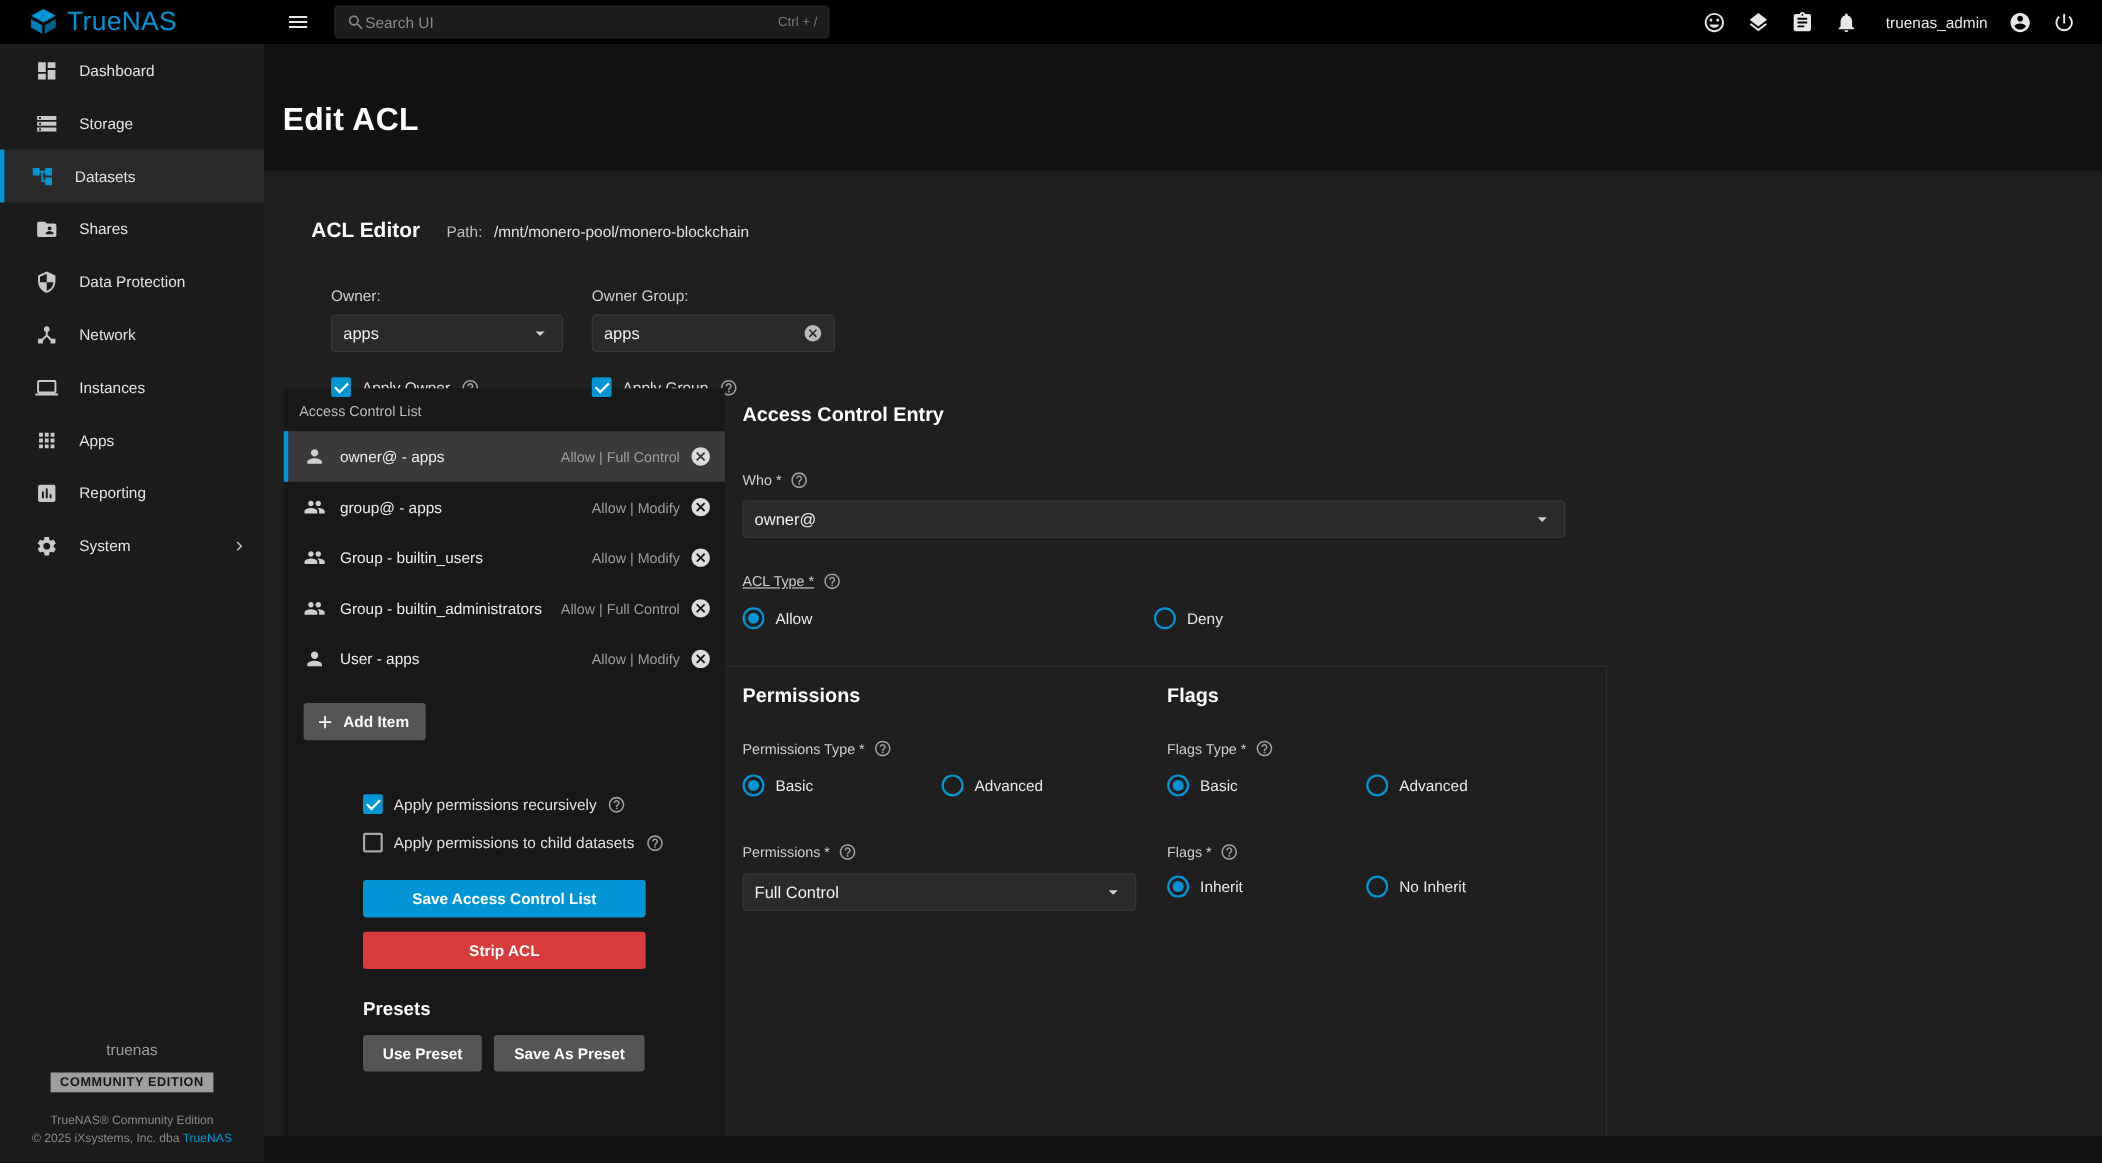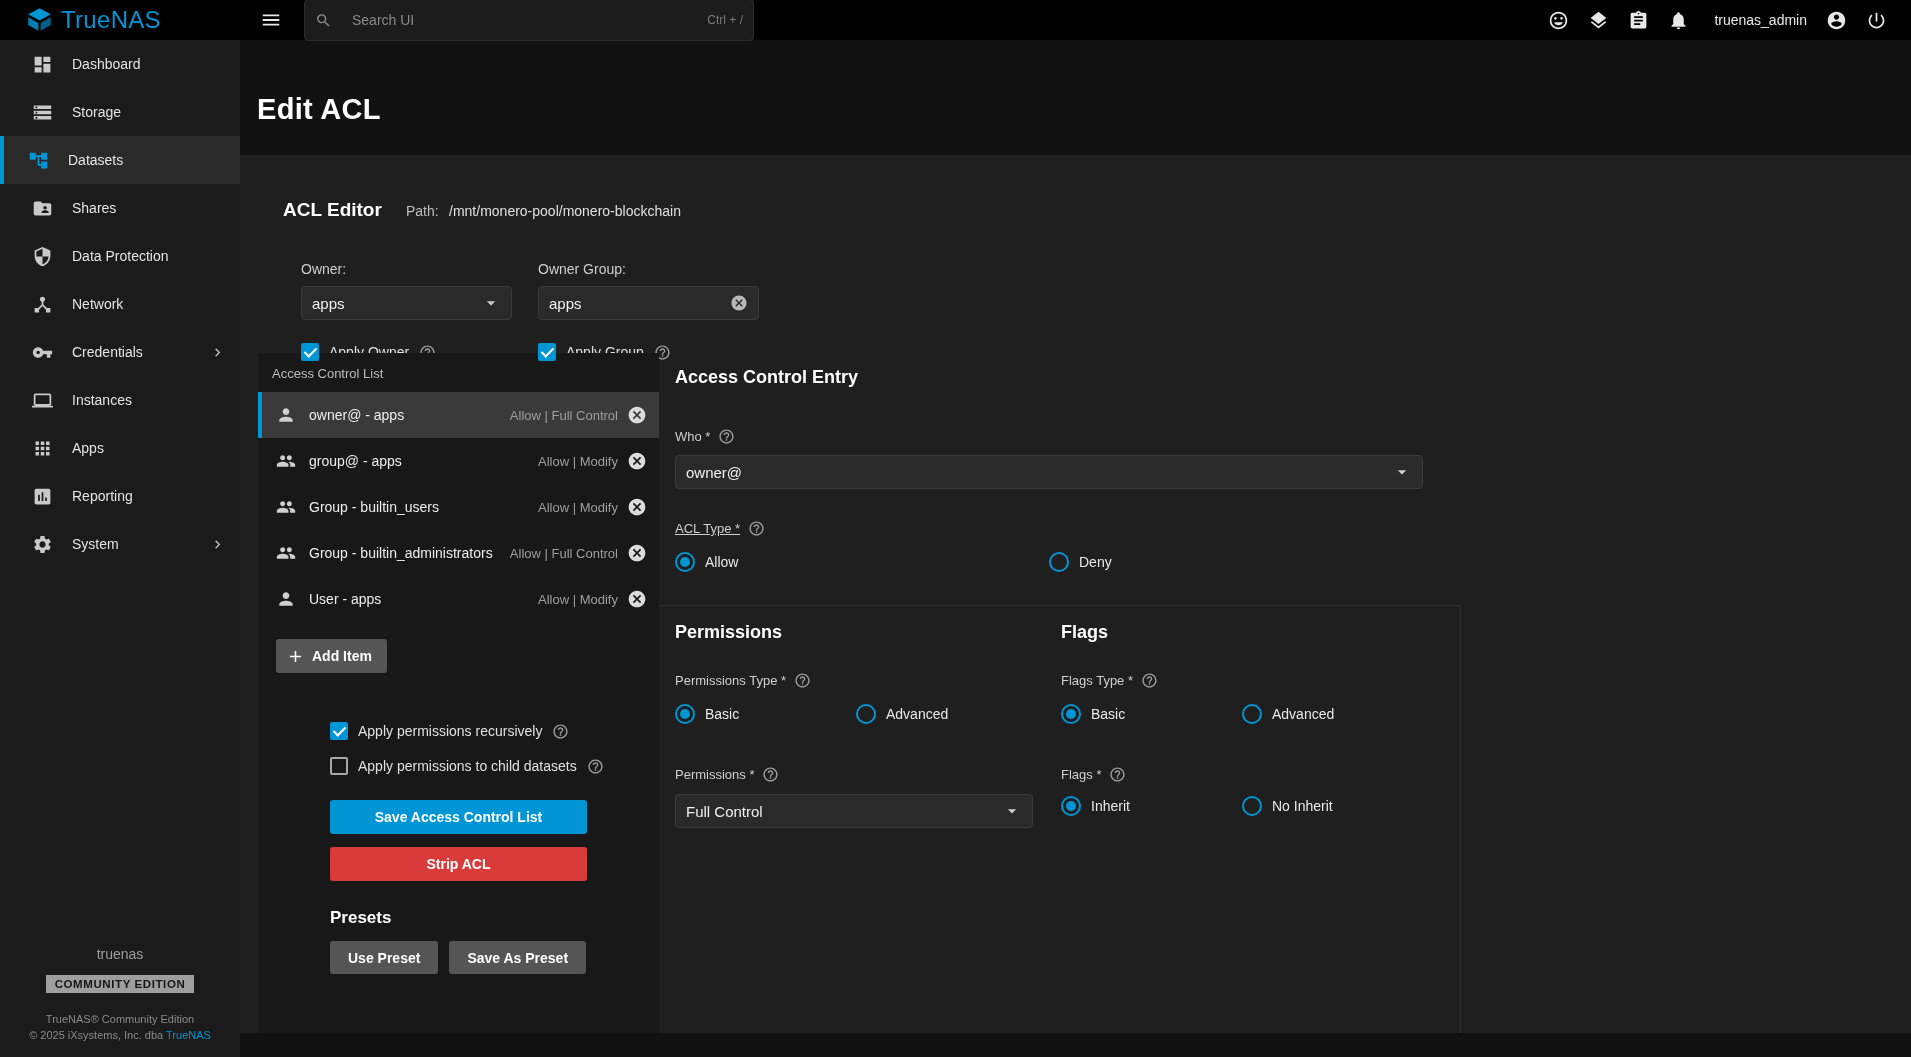--- a/index.html
+++ b/index.html
@@ -15,22 +15,22 @@
   .topbar {
     position:absolute; top:0; left:0; width:100%; height:40px;
     background:#000; display:flex; align-items:center; z-index:10;
   }
   .logo { width:240px; display:flex; align-items:center; padding-left:26px; gap:8px; color:#0095d5; }
   .logo .i { width:27px; height:27px; }
   .logo-text { font-size:24px; font-weight:500; letter-spacing:.3px; }
   .hamburger { margin-left:20px; color:#e8e8e8; background:none; border:none; cursor:pointer; display:flex; }
   .hamburger .i { width:22px; height:22px; }
   .searchbox {
-    margin-left:22px; width:450px; height:42px; background:#1c1c1c;
-    border:1px solid #2b2b2b; border-radius:4px; display:flex; align-items:center; padding:0 10px; gap:20px;justify-content:flex-end;
+    margin-left:22px; width:450px; height:30px; background:#1c1c1c;
+    border:1px solid #2b2b2b; border-radius:4px; display:flex; align-items:center; padding:0 10px; gap:0;justify-content:flex-end;
   }
   .searchbox .i { width:17px; height:17px; color:#8a8a8a; }
   .searchbox input {
     flex:1; background:transparent; border:none; outline:none; color:#cfcfcf; font-size:14px;
     font-family:"Liberation Sans", sans-serif;
   }
   .searchbox input::placeholder { color:#8a8a8a; }
   .search-shortcut { color:#7a7a7a; font-size:12px; white-space:nowrap; }
   .top-right { margin-left:auto; display:flex; align-items:center; gap:19px; padding-right:24px; }
   .top-icon { background:none; border:none; color:#e8e8e8; cursor:pointer; display:flex; }
@@ -251,31 +251,20 @@
         <svg class="i" viewBox="0 0 24 24">
             <path d="M12 1L3 5v6c0 5.55 3.84 10.74 9 12 5.16-1.26 9-6.45 9-12V5l-9-4zm0 10.99h7c-.53 4.12-3.28 7.79-7 8.94V12H5V6.3l7-3.11v8.8z"></path>
           </svg>
         <span class="nav-label">Data Protection</span>
       </div>
       <div class="nav-item">
         <svg class="i" viewBox="0 0 24 24">
             <path d="M17 16l-4-4V8.82C14.16 8.4 15 7.3 15 6c0-1.66-1.34-3-3-3S9 4.34 9 6c0 1.3.84 2.4 2 2.82V12l-4 4H3v5h5v-3.05l4-4.2 4 4.2V21h5v-5h-4z"></path>
           </svg>
         <span class="nav-label">Network</span>
-      </div>
-      <div class="nav-item">
-        <svg class="i" viewBox="0 0 24 24">
-            <path d="M12.65 10C11.83 7.67 9.61 6 7 6c-3.31 0-6 2.69-6 6s2.69 6 6 6c2.61 0 4.83-1.67 5.65-4H17v4h4v-4h2v-4H12.65zM7 14c-1.1 0-2-.9-2-2s.9-2 2-2 2 .9 2 2-.9 2-2 2z"></path>
-          </svg>
-        <span class="nav-label">Credentials</span>
-        <span class="nav-chev">
-            <svg class="i" viewBox="0 0 24 24">
-              <path d="M10 6L8.59 7.41 13.17 12l-4.58 4.59L10 18l6-6z"></path>
-            </svg>
-          </span>
       </div>
       <div class="nav-item">
         <svg class="i" viewBox="0 0 24 24">
             <path d="M20 18c1.1 0 1.99-.9 1.99-2L22 6c0-1.1-.9-2-2-2H4c-1.1 0-2 .9-2 2v10c0 1.1.9 2 2 2H0v2h24v-2h-4zM4 6h16v10H4V6z"></path>
           </svg>
         <span class="nav-label">Instances</span>
       </div>
       <div class="nav-item">
         <svg class="i" viewBox="0 0 24 24">
             <path d="M4 8h4V4H4v4zm6 12h4v-4h-4v4zm-6 0h4v-4H4v4zm0-6h4v-4H4v4zm6 0h4v-4h-4v4zm6-10v4h4V4h-4zm-6 4h4V4h-4v4zm6 6h4v-4h-4v4zm0 6h4v-4h-4v4z"></path>

